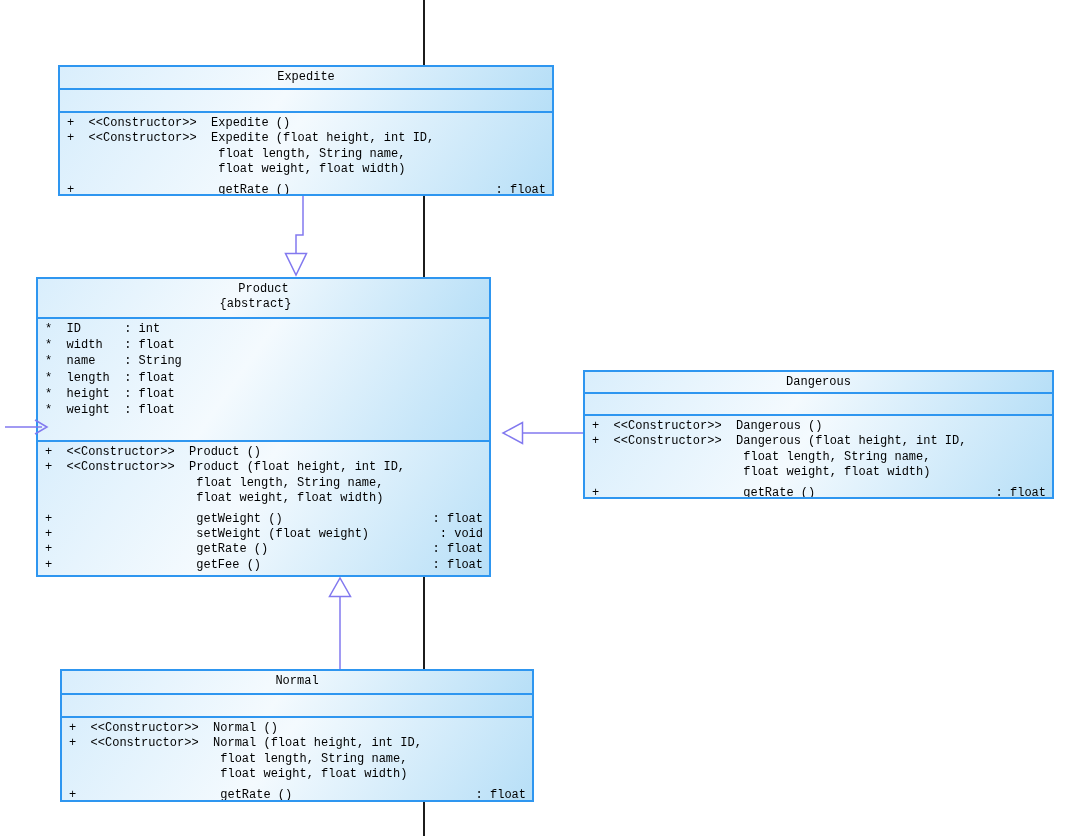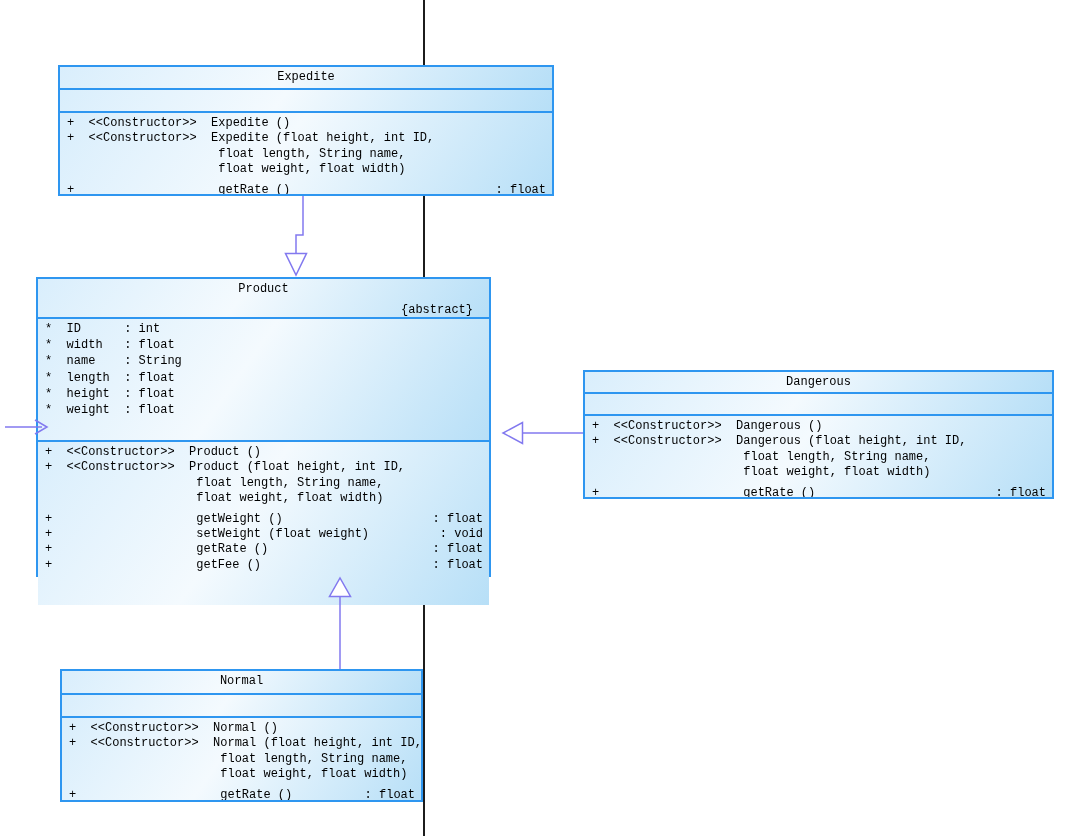--- a/index.html
+++ b/index.html
@@ -29,23 +29,23 @@
     background:#eaf5fd;
   }
   .sec{
     box-sizing:border-box;
     overflow:hidden;
     background:linear-gradient(125deg,#d9eefc 0%,#f4fafe 45%,#b7dff7 100%);
   }
   .sec + .sec{border-top:2px solid var(--box-border,#2e96f0);}
   .sec.title{text-align:center;padding-top:3px;}
   .abstract-line{
-    text-align:right;
+    text-align:center;
     padding-right:16px;
-    margin-top:7px;
+    margin-top:1px;
   }
   .sec.attrs{padding:2px 6px 14px 7px;}
   .sec.methods{padding:3px 6px 11px 7px;}
   .row{
     display:flex;
     justify-content:space-between;
     line-height:15.4px;
   }
   .attrs .row{line-height:16.2px;}
   .row .l,.row .r{white-space:pre;}
@@ -113,21 +113,21 @@
       <div class="row">
           <span class="l">*  length  : float</span>
         </div>
       <div class="row">
           <span class="l">*  height  : float</span>
         </div>
       <div class="row">
           <span class="l">*  weight  : float</span>
         </div>
     </div>
-    <div class="sec methods" style="height:165px">
+    <div class="sec methods" style="height:135px">
       <div class="row">
           <span class="l">+  &lt;&lt;Constructor&gt;&gt;  Product ()</span>
           <span class="r"></span>
         </div>
       <div class="row">
           <span class="l">+  &lt;&lt;Constructor&gt;&gt;  Product (float height, int ID,</span>
           <span class="r"></span>
         </div>
       <div class="row">
           <span class="l">                     float length, String name,</span>
@@ -178,21 +178,21 @@
           <span class="l">                     float weight, float width)</span>
           <span class="r"></span>
         </div>
       <div class="row gap">
           <span class="l">+                    getRate ()</span>
           <span class="r">: float</span>
         </div>
     </div>
   </div>
 
-  <div class="uml-class" style="left:60px;top:669px;width:363px;height:133px;">
+  <div class="uml-class" style="left:60px;top:669px;width:474px;height:133px;">
     <div class="sec title" style="height:22px">
       <span>Normal</span>
     </div>
     <div class="sec attrs" style="height:23px"></div>
     <div class="sec methods" style="height:84px">
       <div class="row">
           <span class="l">+  &lt;&lt;Constructor&gt;&gt;  Normal ()</span>
           <span class="r"></span>
         </div>
       <div class="row">

